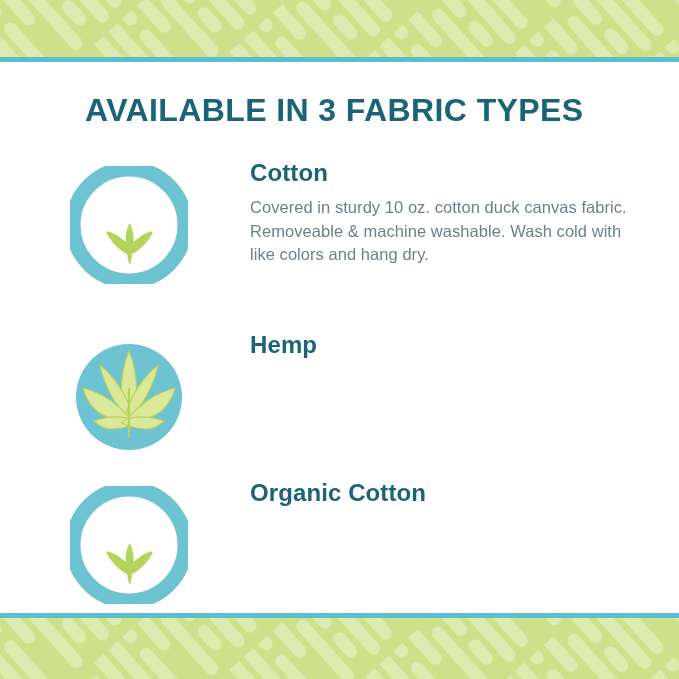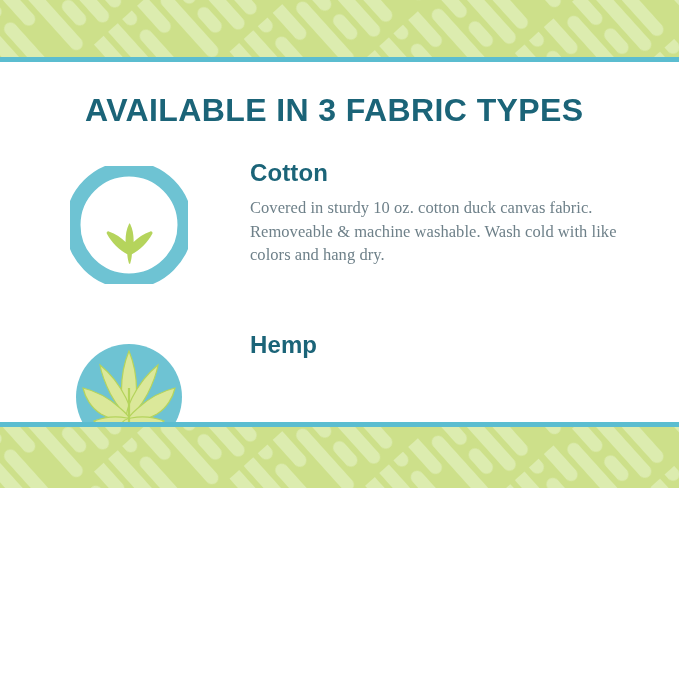--- a/index.html
+++ b/index.html
@@ -11,21 +11,21 @@
     width: 679px;
     height: 679px;
     font-family: "Liberation Sans", sans-serif;
     overflow: hidden;
     position: relative;
   }
 
   .page {
     position: relative;
     width: 679px;
-    height: 488px;
+    height: 679px;
     background: #ffffff;
     overflow: hidden;
   }
 
   
   .band {
     position: absolute;
     left: 0;
     width: 679px;
     overflow: hidden;
@@ -105,21 +105,21 @@
     margin: 0 0 11px 0;
     line-height: 1.05;
     font-family: "Liberation Sans", sans-serif;
   }
   .fabric-desc {
     font-size: 16.5px;
     line-height: 1.43;
     color: #6e8089;
     margin: 0;
     letter-spacing: 0.05px;
-    font-family: Liberation Serif, serif;
+    font-family: Liberation Sans, sans-serif;
   }
 </style>
 </head>
 <body>
 
 <div class="page">
 
   <div class="band band-top">
     <div class="band-fill">
       <svg class="pattern-svg" viewBox="0 0 679 57" preserveAspectRatio="none">

